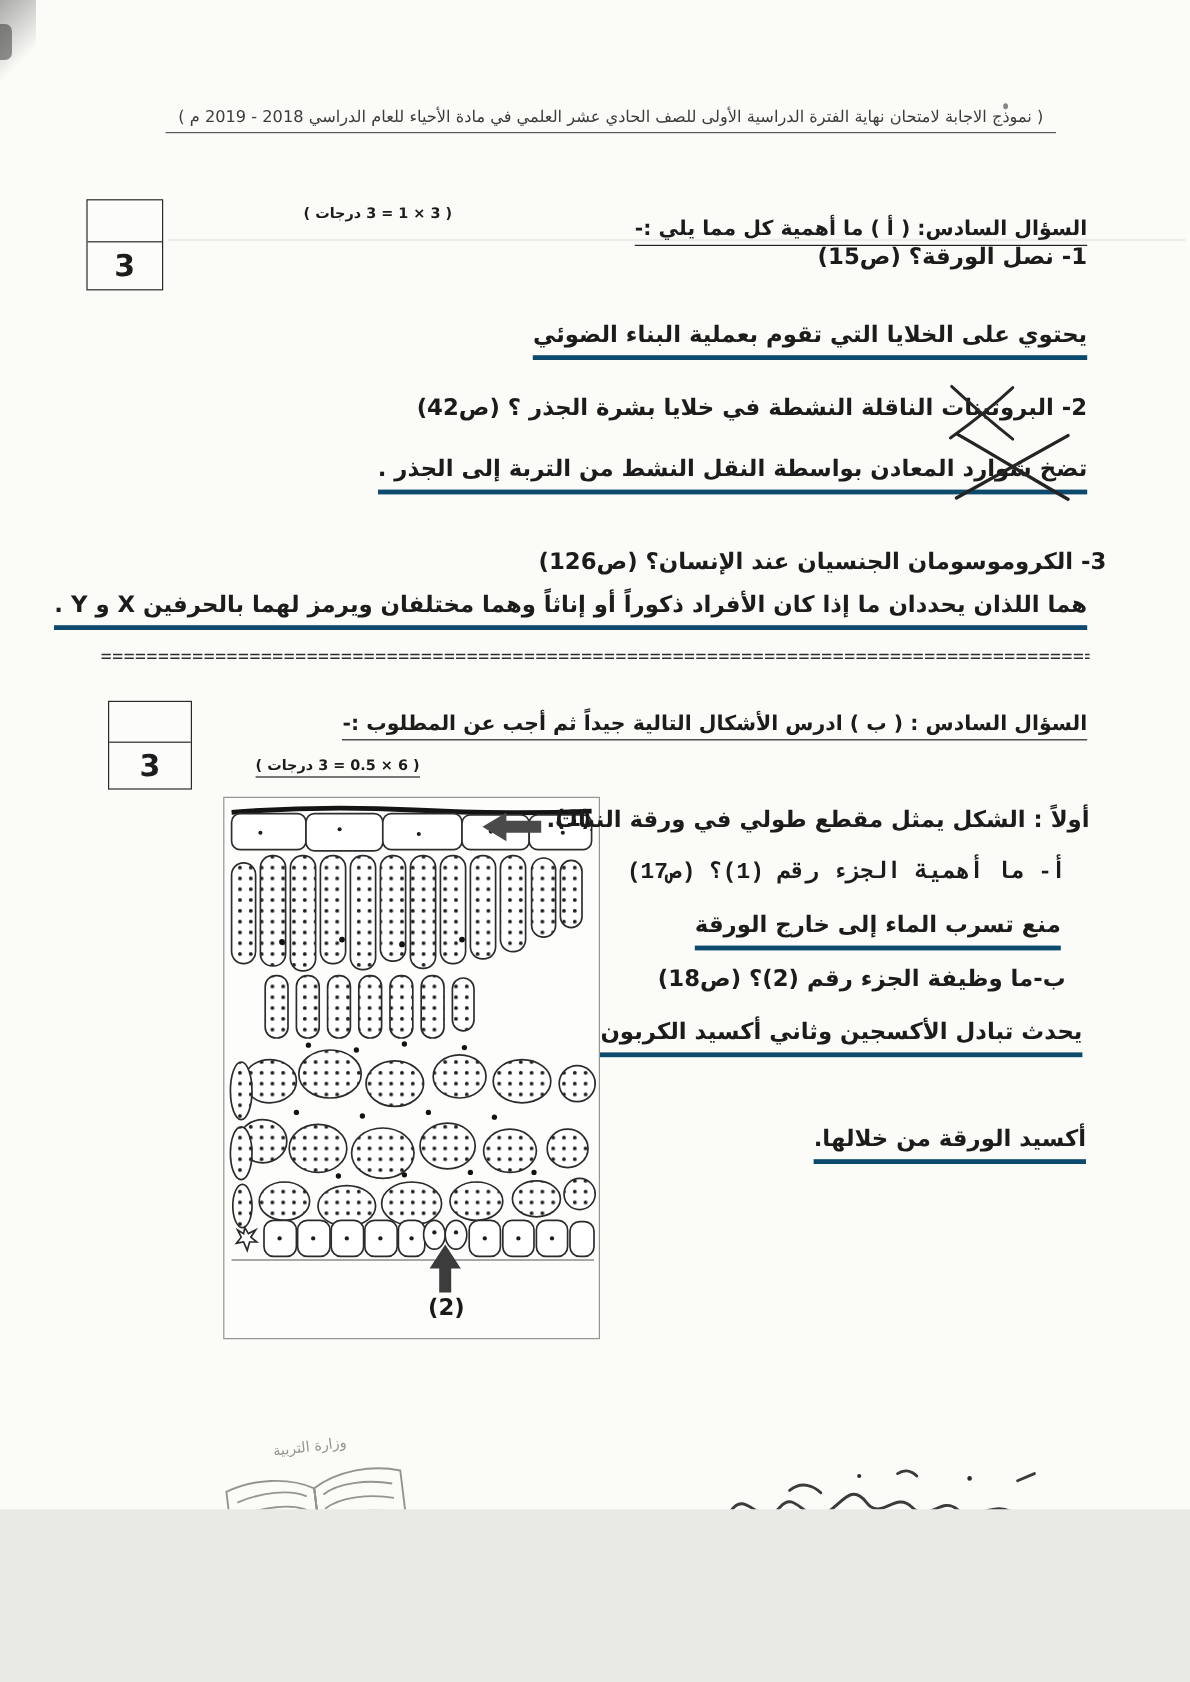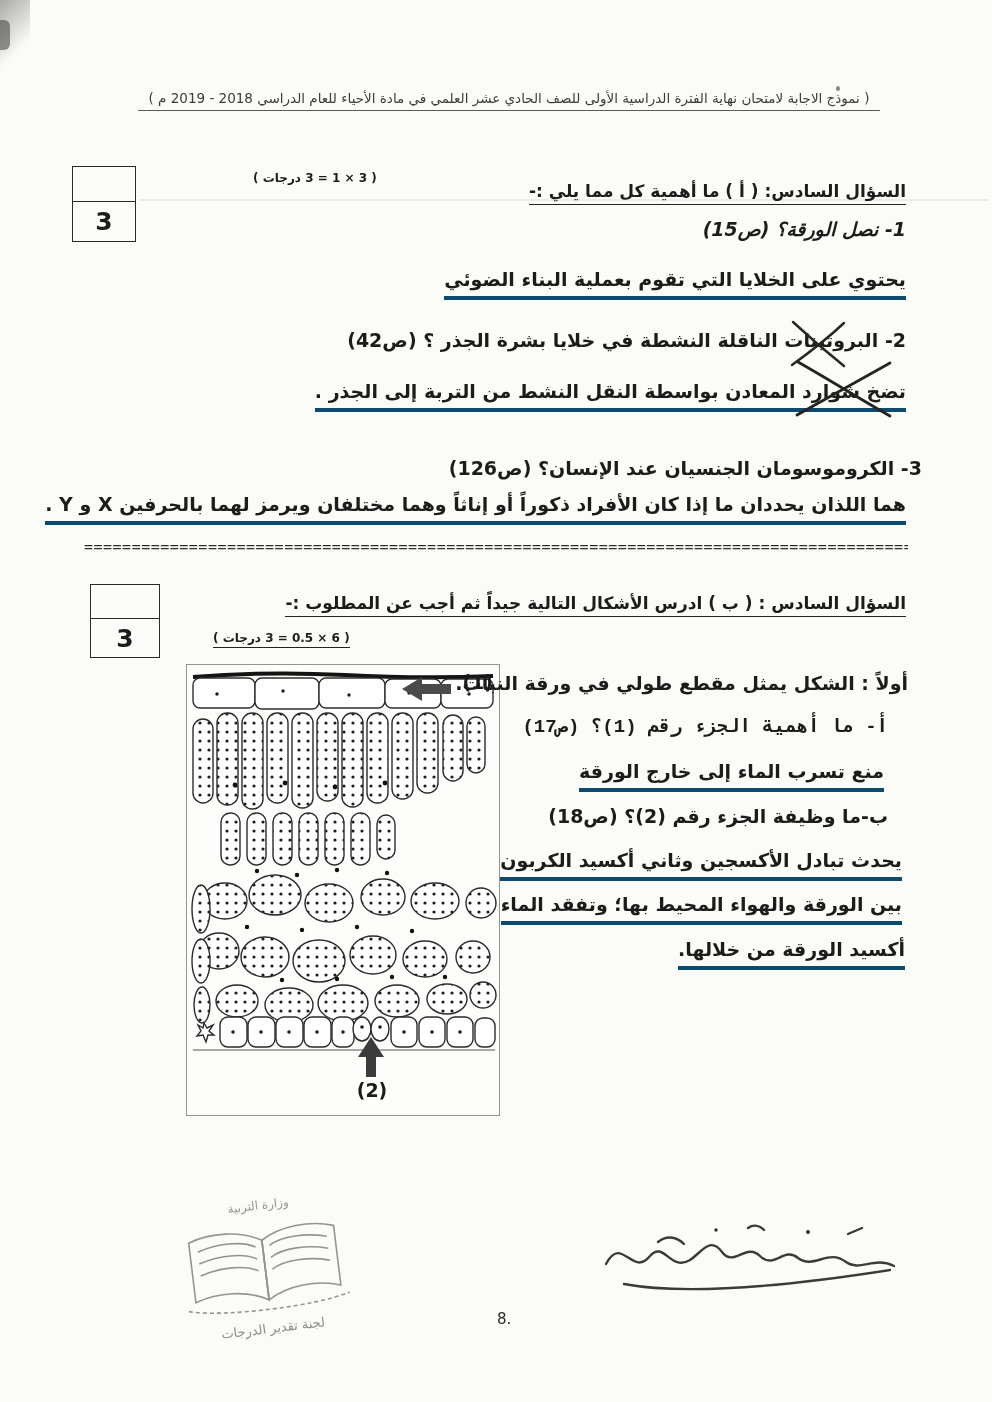--- a/index.html
+++ b/index.html
@@ -1,18 +1,18 @@
 <!DOCTYPE html>
 <html lang="ar"><head>
 <meta charset="utf-8">
 <style>
   * { margin:0; padding:0; box-sizing:border-box; }
   html,body { background:#e9e9e5; }
   .page {
-    position:relative; width:992px; height:1402px; margin:0 auto;
+    position:relative; width:992px; height:1258px; margin:0 auto;
     background:#fbfbf8; overflow:hidden; color:#1c1c1c;
     font-family:"DejaVu Sans", sans-serif;
   }
   .rtl { direction:rtl; unicode-bidi:embed; }
   .abs { position:absolute; white-space:nowrap; }
   .hdr {
     position:absolute; left:138px; top:90px; width:742px;
     font-size:13.5px; color:#3c3c3c; text-align:center; direction:rtl;
     border-bottom:1.2px solid #5a5a5a; padding-bottom:4px;
   }
@@ -56,21 +56,21 @@
   <div class="hdr">( نموذج الاجابة لامتحان نهاية الفترة الدراسية الأولى للصف الحادي عشر العلمي في مادة الأحياء للعام الدراسي 2018 - 2019 م )</div>
 
   <div class="scorebox" style="left:72px;top:166px;width:64px;height:76px;">
     <div class="cell-top"></div>
     <div class="cell-bottom">3</div>
   </div>
 
   <div class="abs rtl qtitle" style="right:86px;top:181px;">السؤال السادس: ( أ ) ما أهمية كل مما يلي :-</div>
   <div class="abs rtl marks" style="left:253px;top:171px;">( 3 × 1 = 3 درجات )</div>
 
-  <div class="abs rtl qline" style="right:86px;top:217px;font-style:italic;">1- نصل الورقة؟ (ص15)</div>
+  <div class="abs rtl qline" style="right:86px;top:202px;">1- نصل الورقة؟ (ص15)</div>
   <div class="abs rtl aline" style="right:86px;top:267px;">يحتوي على الخلايا التي تقوم بعملية البناء الضوئي</div>
 
   <div class="abs rtl qline" style="right:86px;top:328px;">2- البروتينات الناقلة النشطة في خلايا بشرة الجذر ؟ (ص42)</div>
   <div class="abs rtl aline" style="right:86px;top:379px;">تضخ شوارد المعادن بواسطة النقل النشط من التربة إلى الجذر .</div>
 
   <svg class="abs" style="left:786px;top:318px;" width="64" height="52" viewBox="0 0 64 52">
     <path d="M7 4 C22 18 38 32 58 48" stroke="#262626" stroke-width="2.4" fill="none" stroke-linecap="round"></path>
     <path d="M58 5 C42 20 24 34 6 47" stroke="#262626" stroke-width="2.4" fill="none" stroke-linecap="round"></path>
   </svg>
   <svg class="abs" style="left:790px;top:357px;" width="108" height="64" viewBox="0 0 108 64">
@@ -215,21 +215,20 @@
     </svg>
     <div class="figlabel" style="right:6px;top:6px;">(1)</div>
     <div class="figlabel" style="left:164px;top:414px;width:42px;text-align:center;">(2)</div>
   </div>
 
   <div class="abs rtl qline" style="right:84px;top:671px;">أولاً : الشكل يمثل مقطع طولي في ورقة النبات.</div>
   <div class="abs rtl qline" style="right:104px;top:715px;font-family:Liberation Mono, monospace;">أ- ما أهمية الجزء رقم (1)؟ (ص17)</div>
   <div class="abs rtl aline" style="right:108px;top:759px;">منع تسرب الماء إلى خارج الورقة</div>
   <div class="abs rtl qline" style="right:104px;top:804px;">ب-ما وظيفة الجزء رقم (2)؟ (ص18)</div>
   <div class="abs rtl aline" style="right:90px;top:848px;">يحدث تبادل الأكسجين وثاني أكسيد الكربون</div>
-  <div class="abs rtl aline" style="right:90px;top:892px;">بين الورقة والهواء المحيط بها؛ وتفقد الماء</div>
   <div class="abs rtl aline" style="right:87px;top:937px;">أكسيد الورقة من خلالها.</div>
 
   <div class="stamp">
     <div class="ttext">وزارة التربية</div>
     <svg width="215" height="110" viewBox="0 0 215 110" style="position:absolute;top:16px;left:0;">
       <g stroke="#949490" stroke-width="1.6" fill="none">
         <path d="M107 28 C87 16 57 14 34 22 L34 82 C57 74 87 76 107 88 Z"></path>
         <path d="M107 28 C127 16 157 14 180 22 L180 82 C157 74 127 76 107 88 Z"></path>
         <path d="M107 28 V88"></path>
         <path d="M42 32 C62 26 87 26 100 34"></path>

